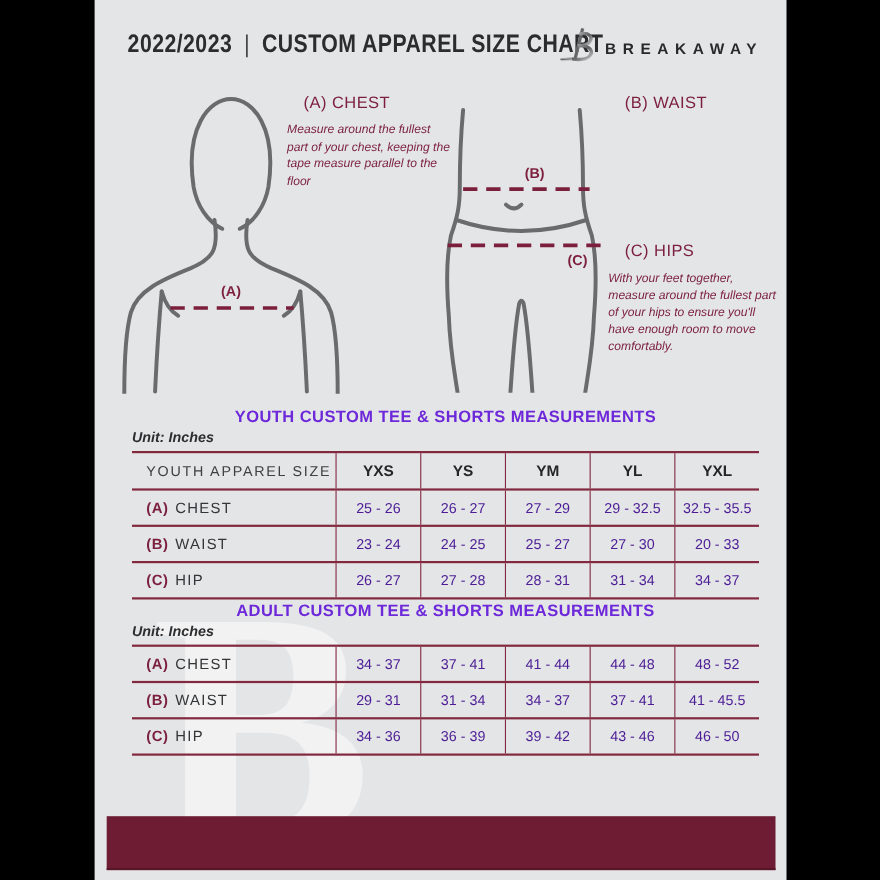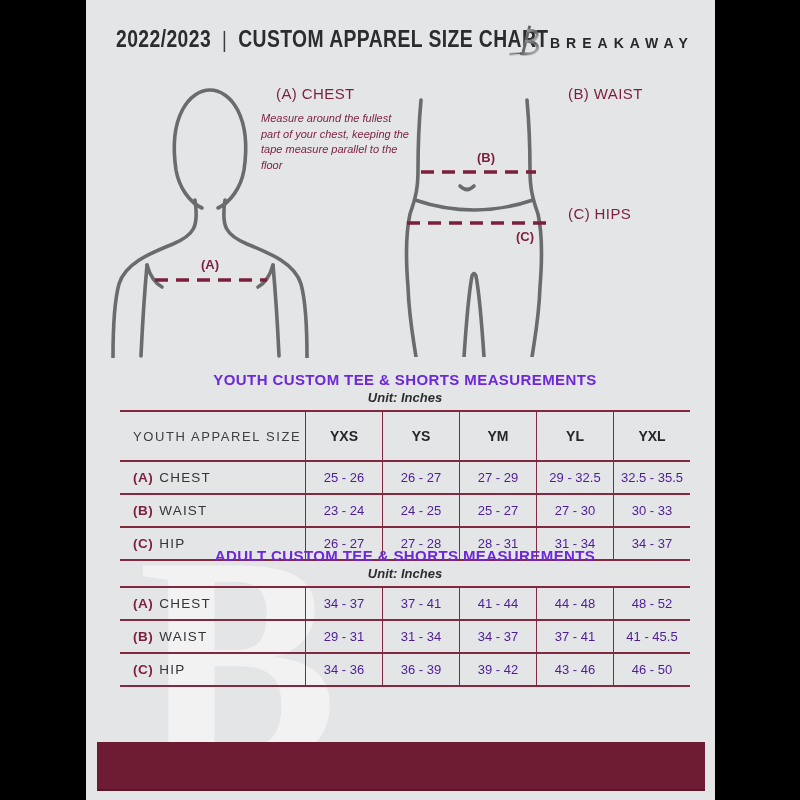--- a/index.html
+++ b/index.html
@@ -23,35 +23,35 @@
   
   .measure-block{position:absolute;}
   .measure-head{font-weight:normal;font-size:15px;color:#7b1f3d;letter-spacing:0.4px;margin:0 0 9px 15px;}
   .measure-body{font-style:italic;font-size:11px;line-height:1.42;color:#7d2342;margin:0;}
   
   .section-title{
     position:absolute;left:34px;width:570px;text-align:center;
     font-weight:bold;font-size:15px;color:#6d28d9;letter-spacing:0.4px;
   }
   .section-unit{
-    position:absolute;left:34px;width:570px;text-align:center;
+    position:absolute;left:34px;width:570px;
     font-style:italic;font-weight:bold;font-size:13px;color:#2b2d2f;
   }
   
   .size-table{position:absolute;left:34px;width:570px;}
   .t-row{
     display:grid;grid-template-columns:185px repeat(5,77px);
     border-top:2px solid #82283f;
   }
   .t-row:last-child{border-bottom:2px solid #82283f;}
   .t-cell{
     display:flex;align-items:center;justify-content:center;
     height:31px;font-size:13px;color:#4c1d95;
   }
-  .t-row.head .t-cell{height:48px;font-weight:bold;font-size:14px;color:#242628;}
+  .t-row.head .t-cell{height:32px;font-weight:bold;font-size:14px;color:#242628;}
   .t-cell + .t-cell{border-left:1.5px solid #82283f;}
   .t-cell.lbl{justify-content:flex-start;padding-left:13px;}
   .size-head-cell{
     font-weight:normal !important;font-size:13px !important;color:#3f4042 !important;
     letter-spacing:1.6px;
   }
   .row-label{letter-spacing:1.2px;font-size:13.5px;color:#333537;}
   .row-label b{color:#7b1f3d;margin-right:6px;letter-spacing:0.5px;}
   
   .watermark{
@@ -137,22 +137,23 @@
         <line x1="27" y1="80" x2="142" y2="80" stroke="#7b1f3d" stroke-width="3.4" stroke-dasharray="13 8"></line>
         <line x1="13" y1="131" x2="152" y2="131" stroke="#7b1f3d" stroke-width="3.4" stroke-dasharray="13 8"></line>
         <text x="131" y="149" text-anchor="middle" font-size="13" font-weight="bold" fill="#7b1f3d">(C)</text>
       </svg>
     </div>
 
     <div class="measure-block" style="left:467px;top:85px;width:153px;">
       <p class="measure-head">(B) WAIST</p>
     </div>
 
-    <div class="measure-block" style="left:467px;top:205px;width:158px;">
+    <div class="measure-block" style="left:467px;top:220px;width:158px;">
       <p class="measure-head">(C) HIPS</p>
+      <p class="measure-body">With your feet together, measure around the fullest part of your hips to ensure you'll have enough room to move comfortably.</p>
     </div>
 
     <div class="section-title" style="top:371px;">YOUTH CUSTOM TEE &amp; SHORTS MEASUREMENTS</div>
     <div class="section-unit" style="top:390px;">Unit: Inches</div>
 
     <div class="size-table" style="top:410px;">
       <div class="t-row head">
         <div class="t-cell lbl size-head-cell">YOUTH APPAREL SIZE</div>
         <div class="t-cell">YXS</div>
         <div class="t-cell">YS</div>
@@ -173,21 +174,21 @@
       </div>
       <div class="t-row">
         <div class="t-cell lbl row-label">
             <b>(B)</b>
             <span>WAIST</span>
           </div>
         <div class="t-cell">23 - 24</div>
         <div class="t-cell">24 - 25</div>
         <div class="t-cell">25 - 27</div>
         <div class="t-cell">27 - 30</div>
-        <div class="t-cell">30 - 33</div>
+        <div class="t-cell">20 - 33</div>
       </div>
       <div class="t-row">
         <div class="t-cell lbl row-label">
             <b>(C)</b>
             <span>HIP</span>
           </div>
         <div class="t-cell">26 - 27</div>
         <div class="t-cell">27 - 28</div>
         <div class="t-cell">28 - 31</div>
         <div class="t-cell">31 - 34</div>

